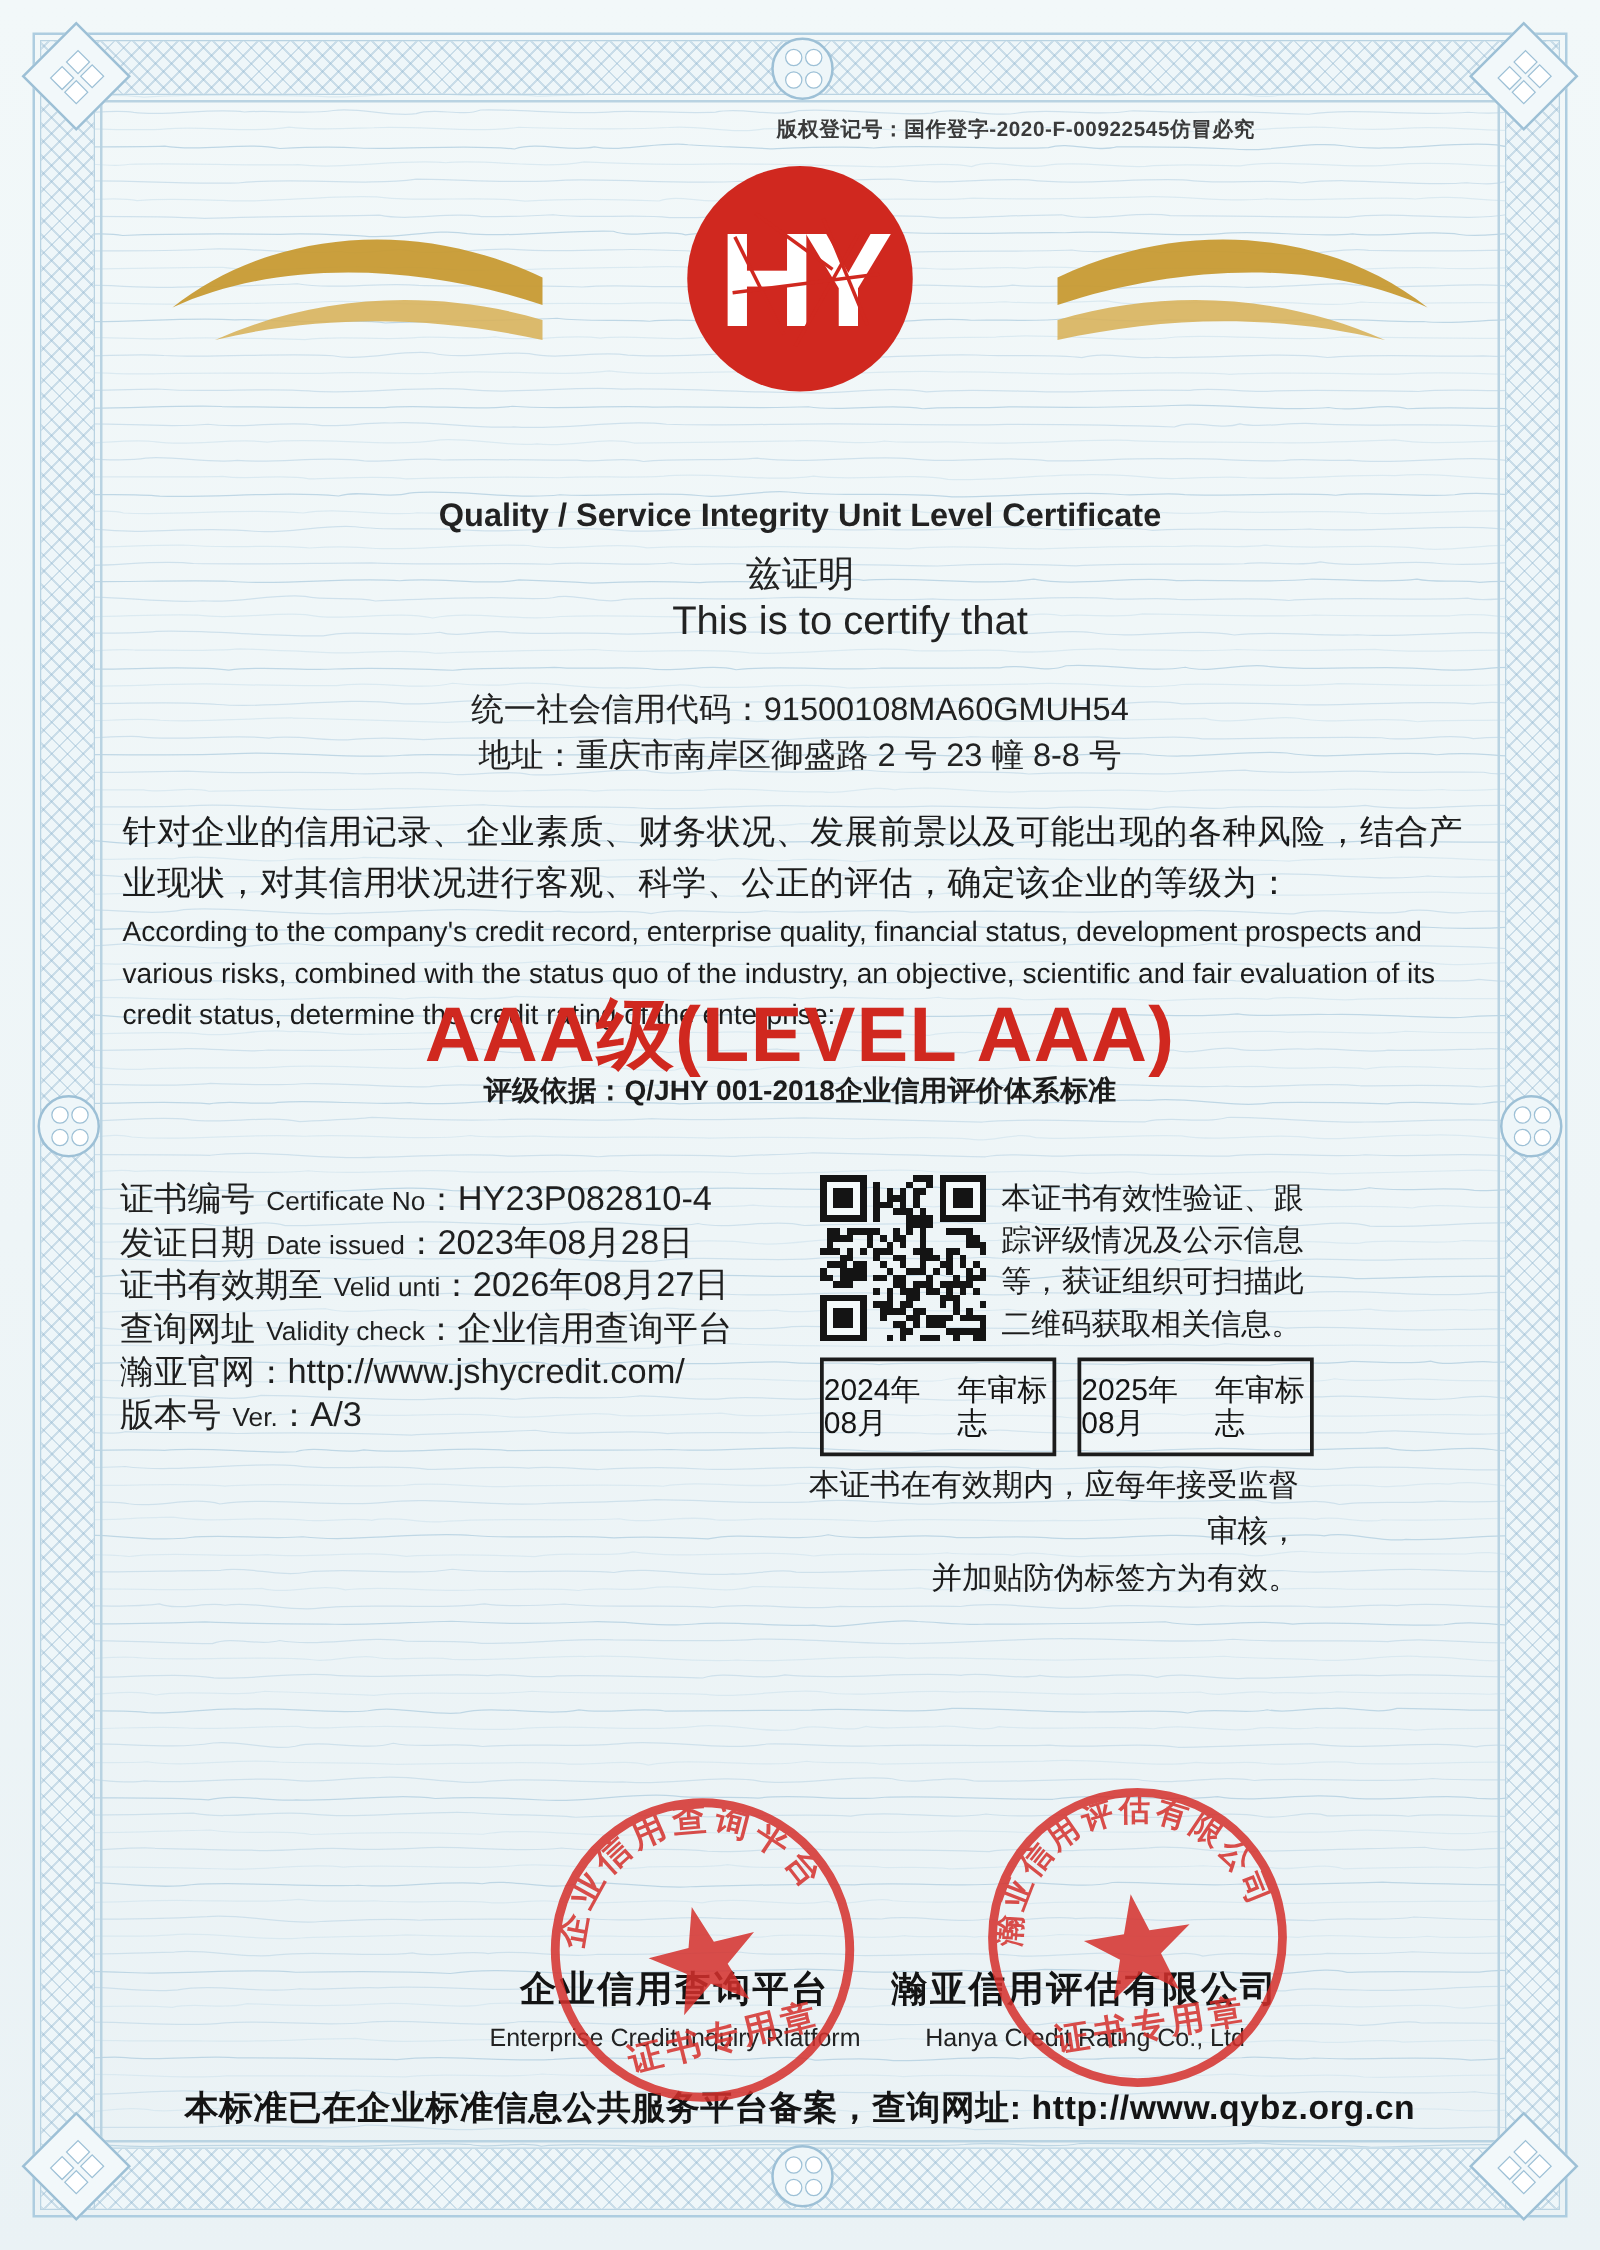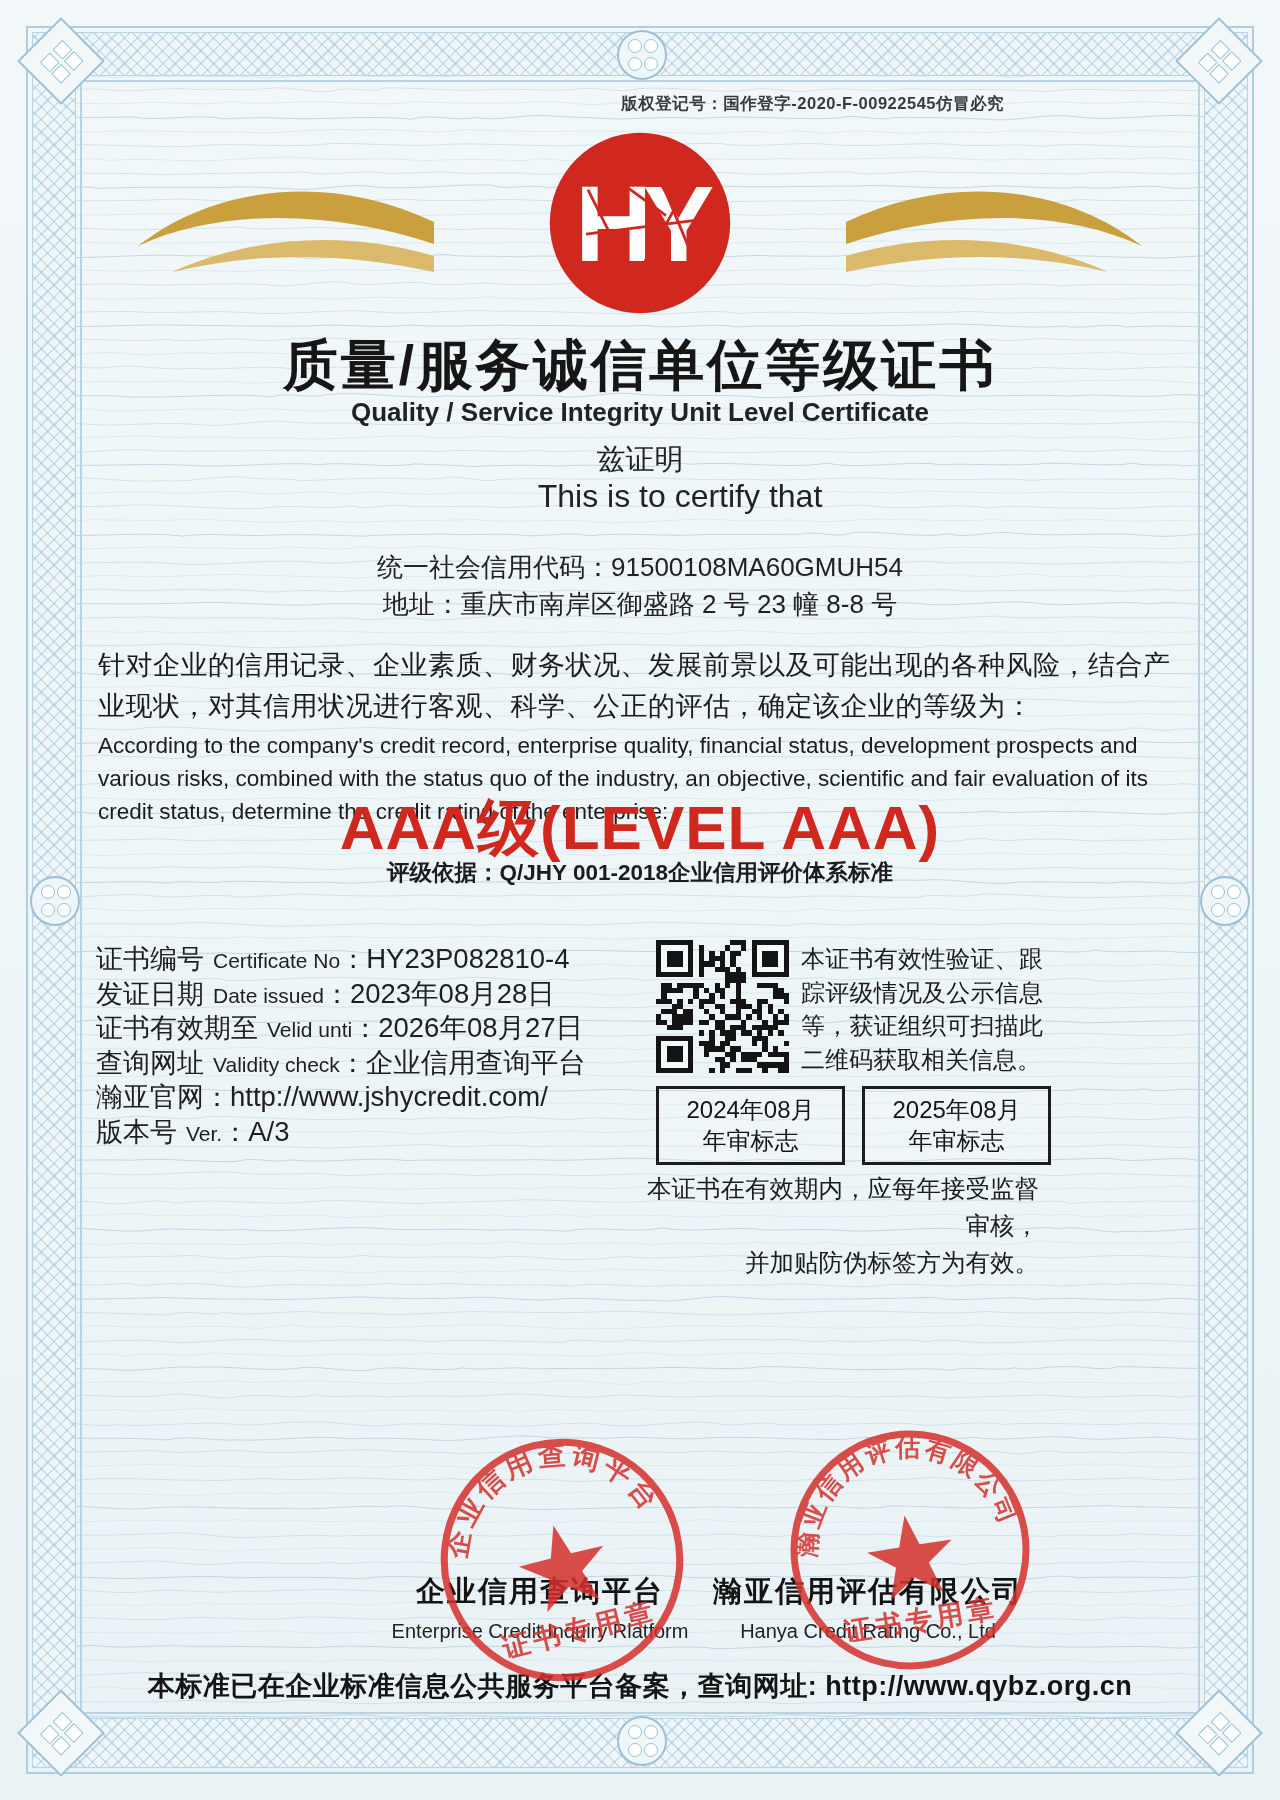--- a/index.html
+++ b/index.html
@@ -58,21 +58,21 @@
   .basis-en{top:886px;font-size:22.5px;color:#1c1c1c;}
 
   .fields{left:96px;top:941px;width:566px;}
   .row{height:34.6px;display:flex;align-items:baseline;white-space:nowrap;}
   .lz{font-size:27px;} .le{font-size:21px;margin-left:9px;} .sep{font-size:26px;} .val{font-size:27.5px;}
 
   .qr{left:656px;top:940px;width:133px;height:133px;shape-rendering:crispEdges;}
   .qr-caption{left:801px;top:942px;width:242px;font-size:24px;line-height:33.5px;text-align:justify;color:#1c1c1c;}
 
   .badges{left:656px;top:1086px;display:flex;gap:17px;}
-  .badge{width:183px;height:73px;border:3px solid #1c1c1c;display:flex;flex-direction:column;align-items:center;justify-content:center;gap:5px;background:rgba(255,255,255,.15);}
+  .badge{width:183px;height:73px;border:3px solid #1c1c1c;display:flex;align-items:center;justify-content:center;gap:5px;background:rgba(255,255,255,.15);}
   .badge span{font-size:24px;line-height:26px;color:#151515;}
 
   .audit-note{left:645px;top:1170px;width:394px;text-align:right;font-size:24.5px;line-height:37px;color:#1c1c1c;}
 
   .org{ text-align:center;z-index:4;}
   .org-left{left:375px;top:1572px;width:330px;}
   .org-right{left:703px;top:1572px;width:330px;}
   .org .zh{font-size:29px;font-weight:700;color:#141414;letter-spacing:2px;white-space:nowrap;}
   .org .en{font-size:20px;color:#222;margin-top:8px;white-space:nowrap;}
 
@@ -300,21 +300,20 @@
     <text x="100" y="141" text-anchor="middle" font-size="115" font-weight="bold" letter-spacing="-10" fill="#ffffff">HY</text>
     <g stroke="#d0281f" stroke-width="3" fill="none">
       <line x1="44" y1="64" x2="86" y2="148"></line>
       <line x1="62" y1="44" x2="128" y2="92"></line>
       <line x1="96" y1="158" x2="150" y2="62"></line>
       <line x1="120" y1="48" x2="158" y2="140"></line>
       <line x1="42" y1="112" x2="168" y2="96"></line>
     </g>
   </svg>
 
-  <div class="abs ctr title-zh">质量/服务诚信单位等级证书</div>
   <div class="abs ctr title-en">Quality / Service Integrity Unit Level Certificate</div>
   <div class="abs ctr certify-zh">兹证明</div>
   <div class="abs ctr certify-en">This is to certify that</div>
   <div class="abs ctr credit-code"><span>统一社会信用代码</span><span>：</span><span>91500108MA60GMUH54</span></div>
   <div class="abs ctr address"><span>地址</span><span>：</span><span>重庆市南岸区御盛路 2 号 23 幢 8-8 号</span></div>
 
   <div class="abs para-zh">针对企业的信用记录、企业素质、财务状况、发展前景以及可能出现的各种风险，结合产业现状，对其信用状况进行客观、科学、公正的评估，确定该企业的等级为：</div>
   <div class="abs para-en">According to the company's credit record, enterprise quality, financial status, development prospects and various risks, combined with the status quo of the industry, an objective, scientific and fair evaluation of its credit status, determine the credit rating of the enterprise:</div>
 
   <div class="abs ctr rating" style="color:#d0281f">AAA级(LEVEL AAA)</div>

